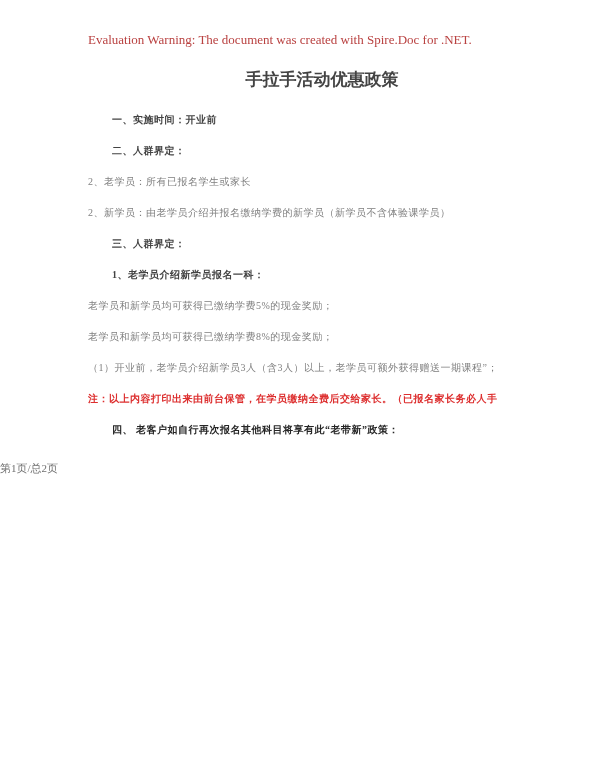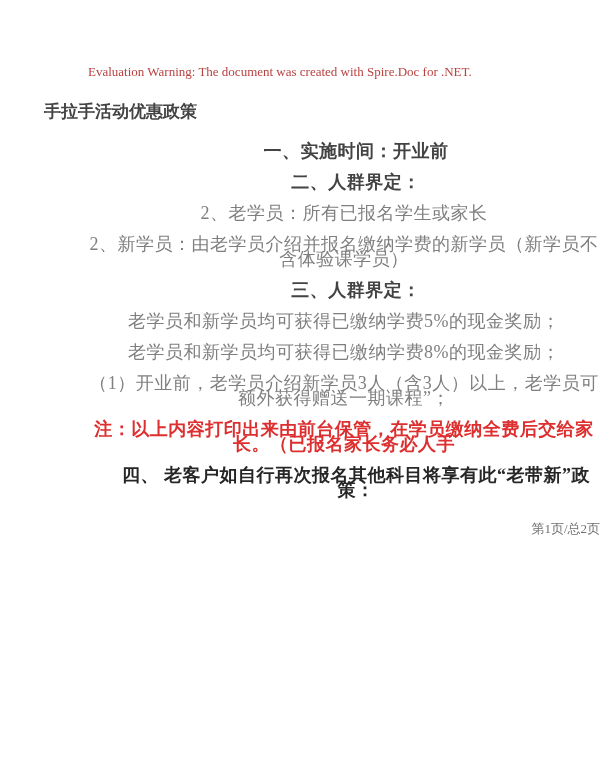--- a/index.html
+++ b/index.html
@@ -6,39 +6,39 @@
   .page {
     width: 600px;
     height: 776px;
     background: #ffffff;
     font-family: "Liberation Serif", serif;
     position: relative;
     overflow: hidden;
   }
   .warning {
     margin: 0 0 0 88px;
-    padding-top: 64px;
+    padding-top: 32px;
     font-size: 13px;
     line-height: 16px;
     color: var(--warning-red, #b94140);
   }
   .title {
     margin: 20px 0 0 0;
+    text-align: center;
     text-indent: 44px;
     font-size: 17px;
     line-height: 24px;
     font-weight: bold;
     color: var(--heading-gray, #434343);
   }
   p.line {
     margin: 16px 0 0 88px;
-    font-size: 18px;
+    font-size: 10px;
     line-height: 15px;
     letter-spacing: 0.5px;
-    text-align: center;
   }
   p.line.first { margin-top: 20px; }
   
   p.h {
     margin-left: 112px;
     font-weight: bold;
     color: var(--heading-gray, #434343);
   }
   
   p.b {
@@ -51,40 +51,41 @@
     font-weight: bold;
     color: var(--heading-dark, #262626);
   }
   
   p.note {
     font-weight: bold;
     color: var(--note-red, #dd2f2f);
   }
   .footer {
     margin: 24px 0 0 0;
-    text-align: right;
-    font-size: 13px;
+    text-align: left;
+    font-size: 11px;
     line-height: 14px;
     color: var(--footer-gray, #707070);
   }
 </style>
 </head>
 <body>
 
 <div class="page">
 
   <p class="warning">Evaluation Warning: The document was created with Spire.Doc for .NET.</p>
 
   <h1 class="title">手拉手活动优惠政策</h1>
 
   <p class="line h first">一、实施时间：开业前</p>
   <p class="line h">二、人群界定：</p>
   <p class="line b">2、老学员：所有已报名学生或家长</p>
   <p class="line b">2、新学员：由老学员介绍并报名缴纳学费的新学员（新学员不含体验课学员）</p>
   <p class="line h">三、人群界定：</p>
+  <p class="line h">1、老学员介绍新学员报名一科：</p>
   <p class="line b">老学员和新学员均可获得已缴纳学费5%的现金奖励；</p>
   <p class="line b">老学员和新学员均可获得已缴纳学费8%的现金奖励；</p>
   <p class="line b">（1）开业前，老学员介绍新学员3人（含3人）以上，老学员可额外获得赠送一期课程”；</p>
   <p class="line note">注：以上内容打印出来由前台保管，在学员缴纳全费后交给家长。（已报名家长务必人手</p>
   <p class="line hd">四、 老客户如自行再次报名其他科目将享有此“老带新”政策：</p>
 
   <p class="footer">第1页/总2页</p>
 
 </div>
 

